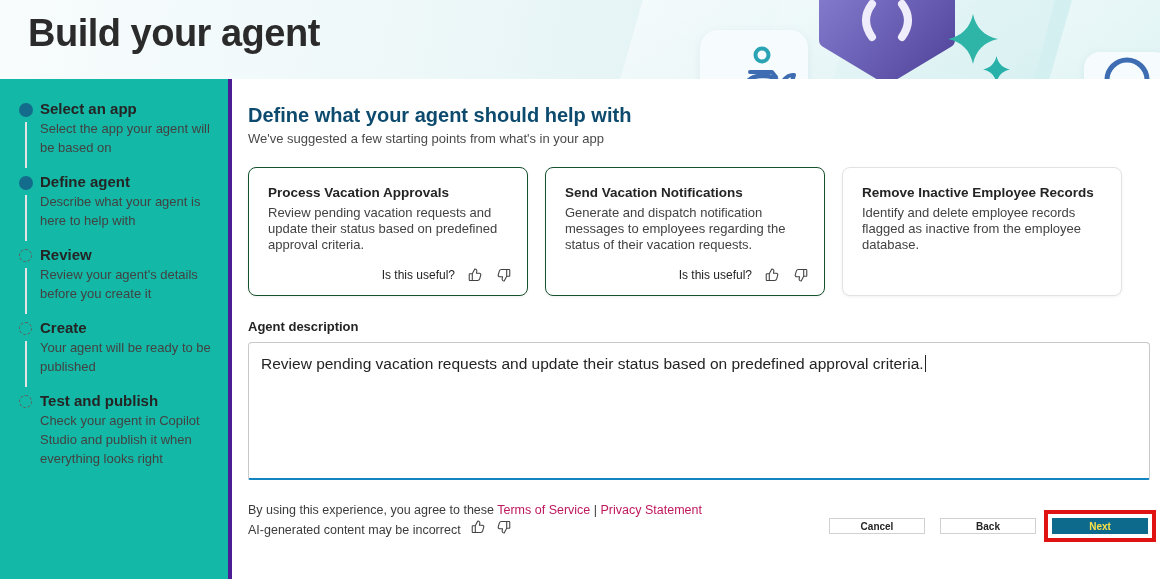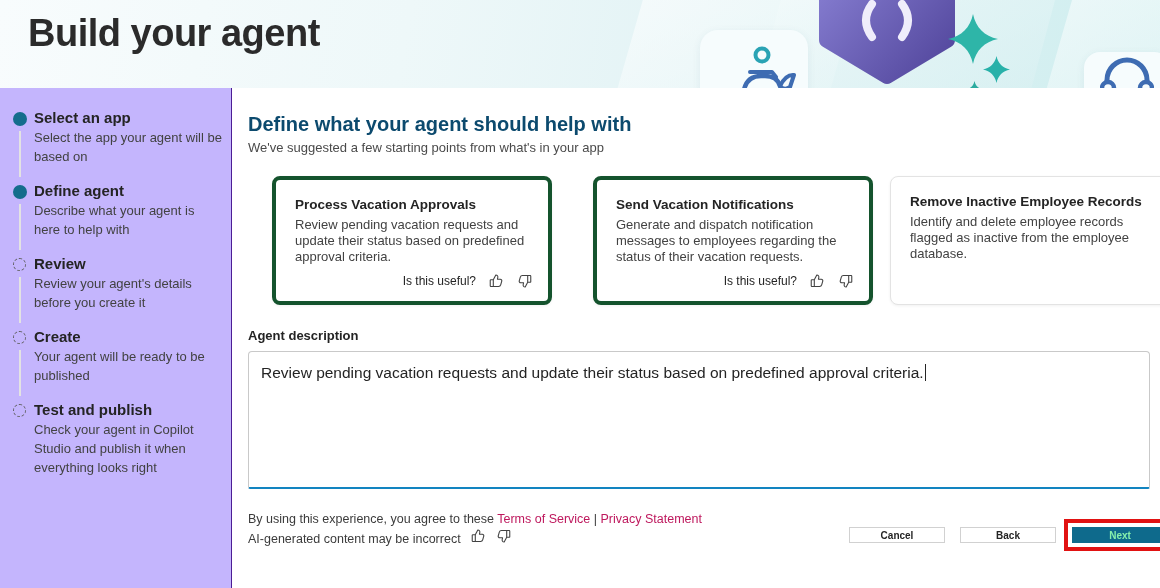--- a/index.html
+++ b/index.html
@@ -5,21 +5,21 @@
   * { box-sizing: border-box; margin: 0; padding: 0; }
   html,body { width:1160px; height:588px; }
   body {
     font-family: "Liberation Sans", "DejaVu Sans", sans-serif;
     color:#242424; background:#fff; overflow:hidden;
   }
   .app { position:relative; width:1160px; height:588px; overflow:hidden; }
 
   
   .header {
-    position:relative; height:88px; overflow:hidden;
+    position:relative; height:79px; overflow:hidden;
     background:linear-gradient(100deg,#f8fcfd 0%, #eef8f9 35%, #e3f3f5 60%, #cfeeef 100%);
   }
   .header h1 {
     position:absolute; left:28px; top:12px;
     font-size:38px; font-weight:600; letter-spacing:-0.5px; color:#2b2b2b; z-index:5;
   }
   .deco { position:absolute; }
   .plate { border-radius:46px; }
   .plate-a { left:618px; top:-24px; width:205px; height:250px; transform:rotate(16deg);
              background:linear-gradient(140deg, rgba(255,255,255,.65), rgba(222,243,244,.35)); }
@@ -34,38 +34,38 @@
   .hexagon-svg { left:812px; top:-66px; }
   .sparkle-1 { left:948px; top:14px; }
   .sparkle-2 { left:983px; top:56px; }
   .sparkle-3 { left:966px; top:81px; }
   .headset-svg { left:1100px; top:56px; }
 
   
   .layout { display:flex; height:500px; }
 
   
-  .sidebar { width:232px; flex:0 0 232px; border-right:1px solid #4c1d95; padding:20px 6px 0 4px; background:#c4b5fd; }
+  .sidebar { width:232px; flex:0 0 232px; border-right:4px solid #4c1d95; padding:20px 6px 0 10px; background:#14b8a6; }
   .step { position:relative; padding-left:30px; margin-bottom:15px; }
   .step.has-line::before { content:""; position:absolute; left:15px; top:23px; bottom:-11px; width:1.5px; background:#e3e3e3; }
   .dot { position:absolute; left:9px; top:4px; width:14px; height:14px; border-radius:50%; }
   .dot.filled { background:#146c8c; }
   .dot.dashed { width:13px; height:13px; background:transparent; border:1.7px dashed #5f5f5f; }
   .step-title { font-size:15px; font-weight:700; line-height:20px; color:#242424; }
   .step-desc { font-size:13px; line-height:19px; color:#424242; padding-right:2px; }
 
   
   .main { flex:1; padding:25px 10px 0 16px; position:relative; }
   .main-heading { font-size:20px; font-weight:700; color:#0c4a6e; }
   .main-sub { font-size:13px; color:#4a4a4a; margin-top:4px; }
 
   .cards { display:flex; gap:17px; margin-top:21px; }
   .card { width:280px; height:129px; background:#fff; border-radius:8px; padding:17px 15px 10px 19px;
           position:relative; box-shadow:0 1px 3px rgba(0,0,0,.06); }
-  .card.highlight { border:4px solid #14532d;margin-left:24px; }
+  .card.highlight { border:1px solid #14532d; }
   .card.plain { border:1px solid #e3e3e3; }
   .card-title { font-size:13.5px; font-weight:700; margin-bottom:5px; color:#242424; }
   .card-desc { font-size:13px; line-height:16px; color:#424242; }
   .useful { position:absolute; right:14px; bottom:11px; display:flex; align-items:center; gap:11px; }
   .useful-label { font-size:12px; color:#242424; }
   .thumb { display:inline-flex; cursor:pointer; }
 
   .desc-label { font-size:13px; font-weight:700; margin-top:23px; color:#242424; }
   .textarea {
     margin-top:8px; width:902px; height:138px; background:#fff;
@@ -79,21 +79,21 @@
   .f-line { font-size:12.5px; color:#3b3b3b; line-height:20px; }
   .f-line a { color:#be185d; text-decoration:none; cursor:pointer; }
   .f-line3 { display:flex; align-items:flex-start; gap:8px; }
   .f-line3 .thumb { margin-top:-2px; }
 
   .buttons { position:absolute; right:2px; top:10px; display:flex; align-items:center; }
   .btn { width:96px; height:16px; border-radius:0; background:#fff; border:1px solid #d1d1d1;
          font-family:inherit; font-size:10px; font-weight:700; color:#242424; cursor:pointer; }
   .btn-back { margin-left:15px; }
   .next-annotation { border:4px solid #e11212; padding:4px; margin-left:8px; margin-right:-8px; }
-  .btn-next { background:#0e6a8c; border:none; color:#86efac; display:block; }
+  .btn-next { background:#0e6a8c; border:none; color:#fde047; display:block; }
 </style>
 </head>
 <body>
 
 <div class="app">
 
   <div class="header">
     <h1>Build your agent</h1>
 
     <div class="deco plate plate-a"></div>

